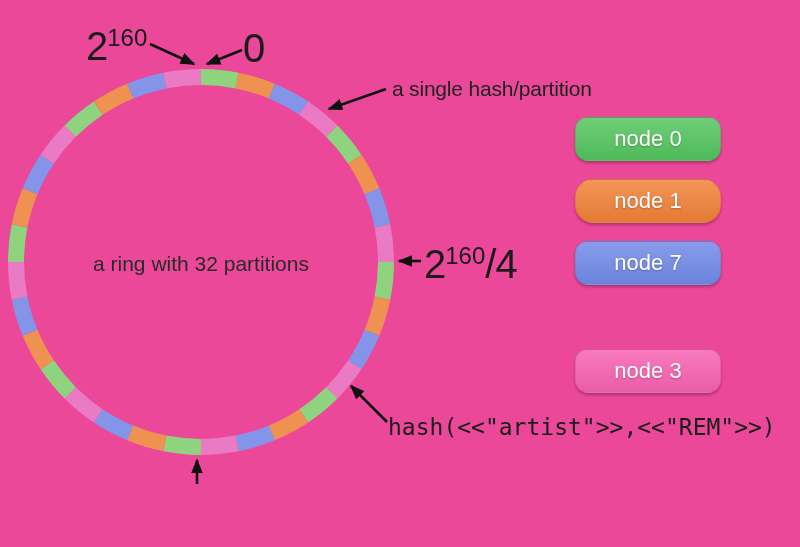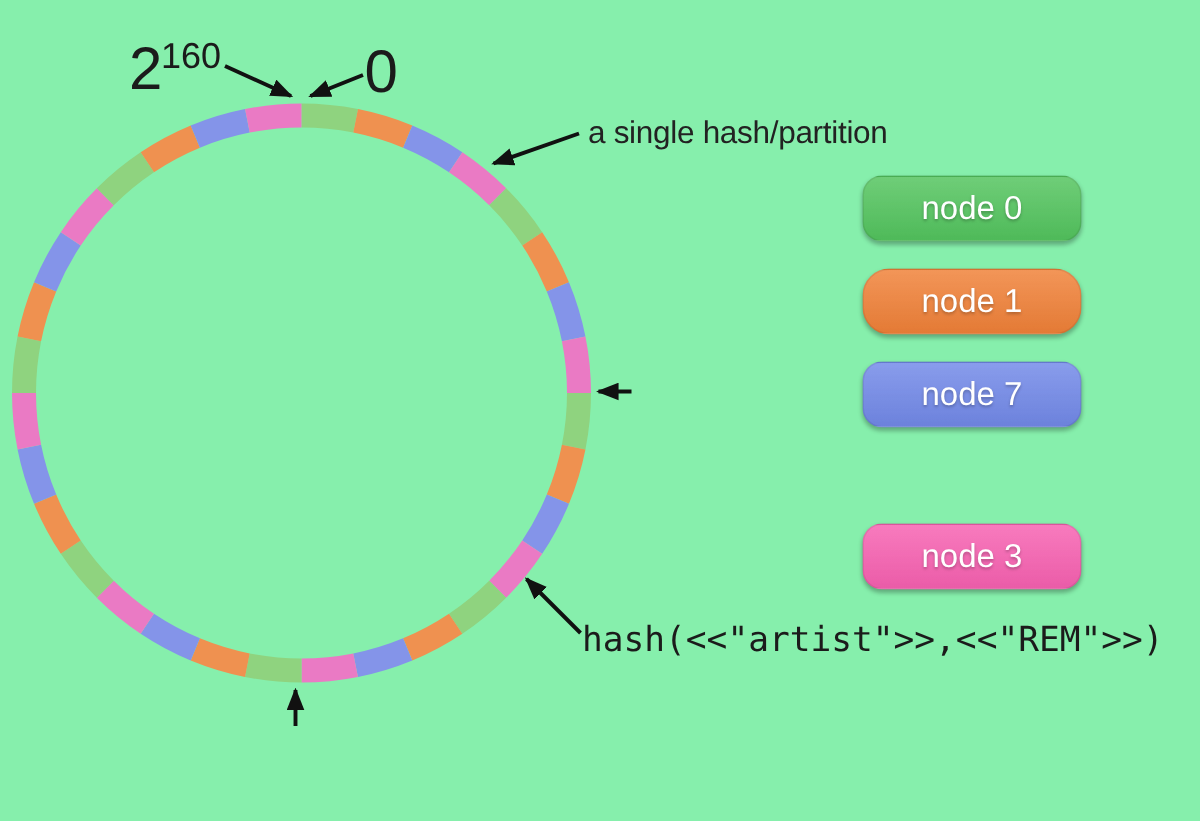--- a/index.html
+++ b/index.html
@@ -5,21 +5,21 @@
   html, body {
     margin: 0;
     padding: 0;
     background: #ffffff;
     font-family: "Liberation Sans", sans-serif;
   }
   .stage {
     position: relative;
     width: 800px;
     height: 547px;
-    background: #86efac;
+    background: #ec4899;
     overflow: hidden;
   }
   svg.diagram {
     position: absolute;
     left: 0;
     top: 0;
   }
   .label {
     position: absolute;
     color: #1b1b1b;
@@ -138,24 +138,28 @@
   </svg>
 
   <div class="label big" style="left:86px; top:26px;">
     <span>2</span><span class="exp">160</span>
   </div>
 
   <div class="label big" style="left:243px; top:28px;">0</div>
 
   <div class="label small" style="left:392px; top:78px;">a single hash/partition</div>
 
+  <div class="label big" style="left:424px; top:244px;">
+    <span>2</span><span class="exp">160</span><span class="suffix">/4</span>
+  </div>
 
   <div class="label mono" style="left:388px; top:416px;">hash(&lt;&lt;"artist"&gt;&gt;,&lt;&lt;"REM"&gt;&gt;)</div>
 
 
+  <div class="label center-label" style="left:51px; top:253px;">a ring with 32 partitions</div>
 
   <div class="legend" id="legend">
       <div class="node-box" style="background-color: rgb(83, 196, 94);">node 0</div>
       <div class="node-box" style="background-color: rgb(240, 129, 56); border-radius: 18px;">node 1</div>
       <div class="node-box" style="background-color: rgb(114, 137, 232);">node 7</div>
       <div class="node-box" style="background-color: rgb(247, 97, 177); margin-top: 46px;">node 3</div>
     </div>
 
 </div>
 

